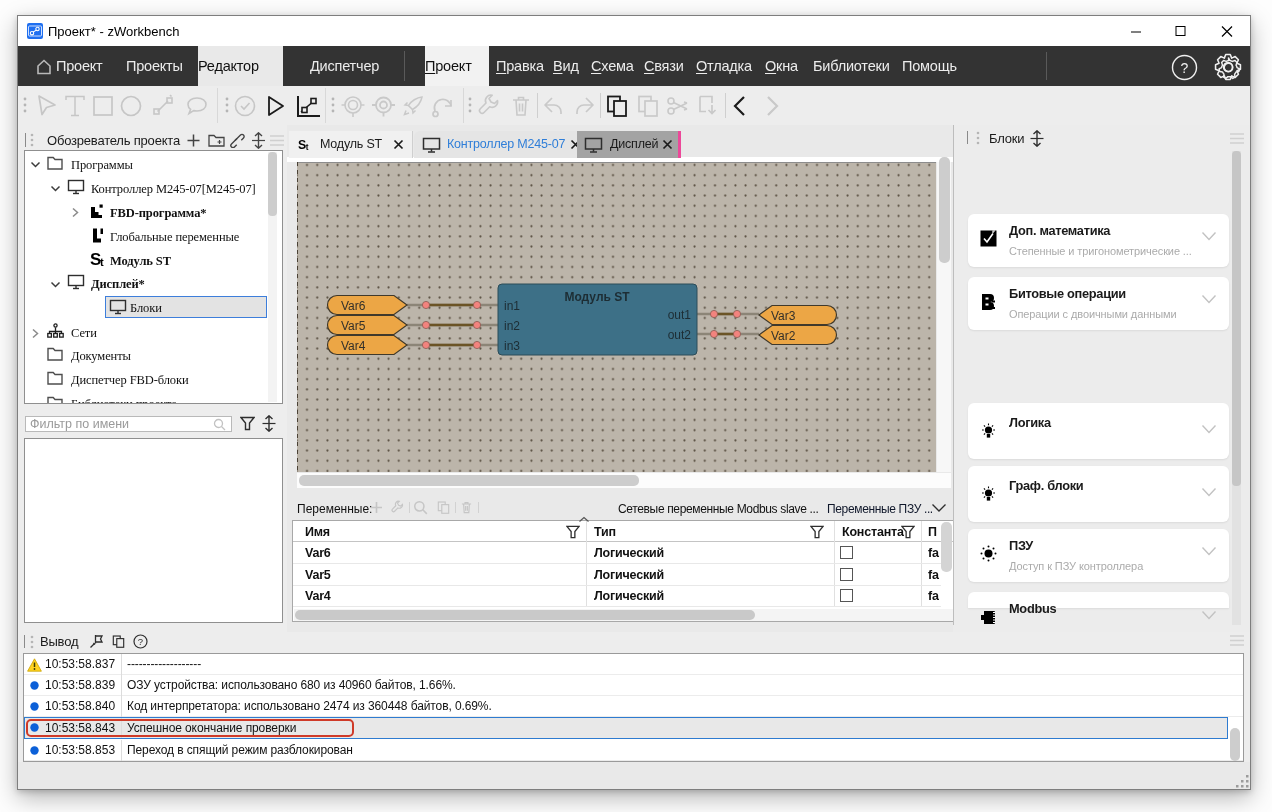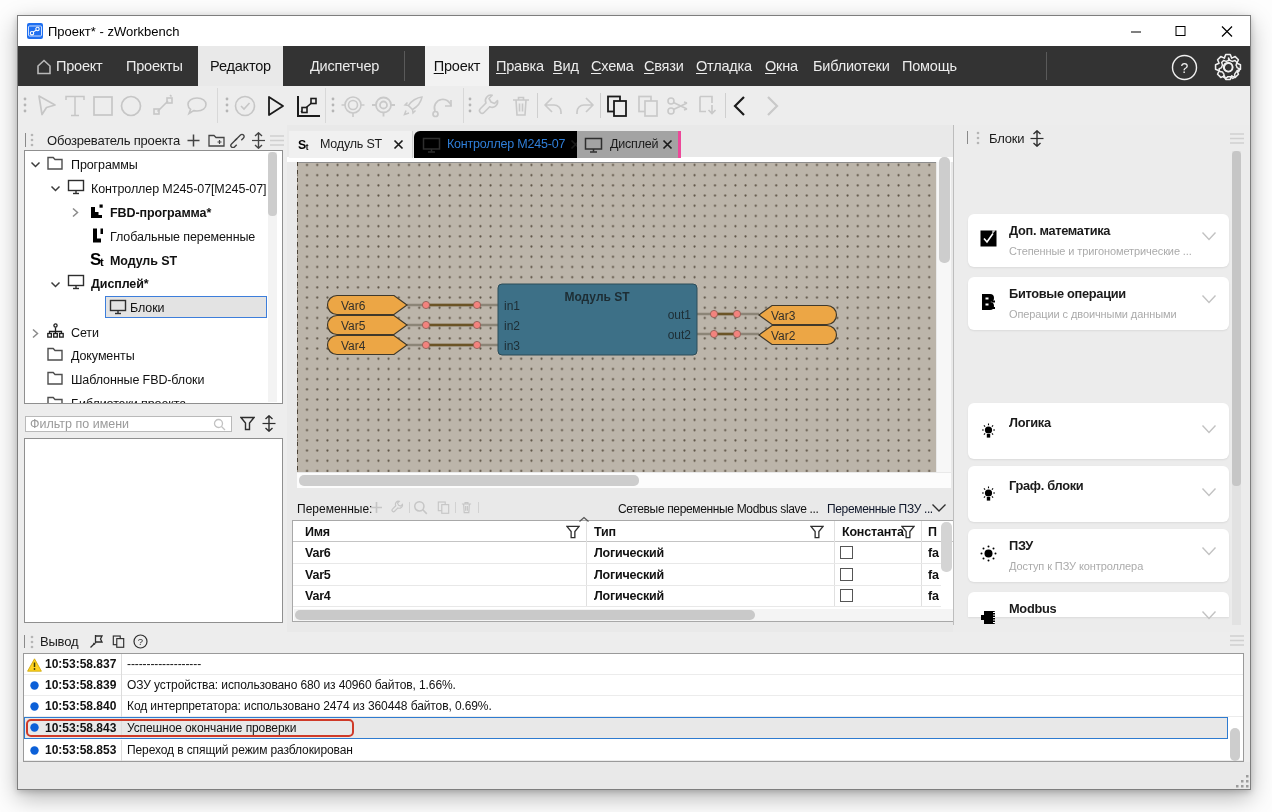--- a/index.html
+++ b/index.html
@@ -26,36 +26,36 @@
   .tsep { position:absolute; top:88px; height:35px; width:1px; background:#d8d8d8; }
   .tsep2 { position:absolute; top:93px; height:25px; width:1px; background:#cfcfcf; }
   svg.ti { position:absolute; top:93px; }
   
   .leftpanel { position:absolute; left:18px; top:125px; width:269px; height:507px; background:#ededed; }
   .centerpanel { position:absolute; left:287px; top:125px; width:666px; height:507px; background:#e9e9e9; }
   .rightpanel { position:absolute; left:953px; top:125px; width:297px; height:507px; background:#ececec; }
   .phead { font-size:13px; letter-spacing:-0.2px; color:#1a1a1a; }
   .whitebox { position:absolute; background:#fff; border:1px solid #9a9a9a; }
   
-  .trow { position:absolute; left:25px; height:24px; line-height:24px; font-size:12.5px; letter-spacing:-0.1px; color:#111; white-space:nowrap; }
+  .trow { position:absolute; left:25px; height:24px; line-height:24px; font-size:12.5px; letter-spacing:-0.1px; color:#111; white-space:nowrap;font-family:Liberation Serif, serif; }
   .b { font-weight:bold; }
   
   .tab { position:absolute; top:131px; height:27px; line-height:27px; font-size:12.5px; letter-spacing:-0.2px; color:#1a1a1a; background:#f0f0f0; }
   
   .canvas { position:absolute; left:297px; top:162px; width:639px; height:310px;
             background-color:#bcb5aa;
             border-top:1px solid #8c8c8c; }
   
   .vtable { position:absolute; left:292px; top:520px; width:663px; height:102px; background:#fff; border:1px solid #a8a8a8; }
   .cell { position:absolute; font-size:12.5px; letter-spacing:-0.2px; color:#111; white-space:nowrap;font-weight:bold; }
   
   .output { position:absolute; left:18px; top:632px; width:1232px; height:130px; background:#ededed; }
   .logbox { position:absolute; left:23px; top:653px; width:1221px; height:109px; background:#fff; border:1px solid #9a9a9a; }
   .lrow { position:absolute; left:0; width:1219px; height:21px; }
-  .ltime { position:absolute; left:21px; top:0; width:76px; height:21px; line-height:21px; font-size:12px; color:#111;font-weight:bold; }
+  .ltime { position:absolute; left:21px; top:0; width:76px; height:21px; line-height:21px; font-size:12px; color:#111; }
   .lmsg { position:absolute; left:103px; top:0; height:21px; line-height:21px; font-size:12px; letter-spacing:-0.1px; color:#111; white-space:nowrap; }
   .statusbar { position:absolute; left:18px; top:762px; width:1232px; height:27px; background:#e9e9e9; }
   
   .card { position:absolute; left:968px; width:261px; background:#fff; border-radius:6px; box-shadow:0 1px 2px rgba(0,0,0,.08); }
   .ctitle { position:absolute; left:41px; top:9px; font-size:12.8px; letter-spacing:-0.3px; font-weight:bold; color:#1a1a1a; white-space:nowrap; }
   .csub { position:absolute; left:41px; top:31px; font-size:11px; letter-spacing:-0.1px; color:#ababab; white-space:nowrap; }
 </style>
 </head>
 <body>
 <div class="stage">
@@ -366,21 +366,21 @@
       </g>
     </svg>
   <div class="trow" style="left:71px;top:321px">Сети</div>
   <svg class="abs" style="left:47px;top:347px" width="16" height="14" viewBox="0 0 16 14">
       <path d="M1 13 V1.5 H6.2 L8 3.5 H15 V13 Z" fill="none" stroke="#4e4e4e" stroke-width="1.4"></path>
     </svg>
   <div class="trow" style="left:71px;top:344px">Документы</div>
   <svg class="abs" style="left:47px;top:371px" width="16" height="14" viewBox="0 0 16 14">
       <path d="M1 13 V1.5 H6.2 L8 3.5 H15 V13 Z" fill="none" stroke="#4e4e4e" stroke-width="1.4"></path>
     </svg>
-  <div class="trow" style="left:71px;top:368px">Шаблонные FBD-блоки</div>
+  <div class="trow" style="left:71px;top:368px">Диспетчер FBD-блоки</div>
   <div class="abs" style="left:24px;top:392px;width:243px;height:11px;overflow:hidden">
     <svg class="abs" style="left:23px;top:4px" width="16" height="14" viewBox="0 0 16 14">
         <path d="M1 13 V1.5 H6.2 L8 3.5 H15 V13 Z" fill="none" stroke="#4e4e4e" stroke-width="1.4"></path>
       </svg>
     <div class="trow" style="left:47px;top:0px">Библиотеки проекта</div>
   </div>
 
   <div class="abs" style="left:25px;top:416px;width:207px;height:16px;background:#fff;border:1px solid #b9b9b9"></div>
   <div class="abs" style="left:30px;top:417px;font-size:12.5px;color:#9a9a9a">Фильтр по имени</div>
   <svg class="abs" style="left:213px;top:418px" width="13" height="13" viewBox="0 0 13 13">
@@ -406,21 +406,21 @@
   <div class="tab" style="left:289px;width:124px;border-right:1px solid #cfcfcf">
     <svg class="abs" style="left:9px;top:7px" width="14" height="14" viewBox="0 0 17 16">
         <text x="0" y="13" font-size="15" font-weight="bold" fill="#000" font-family="Liberation Sans">S</text>
         <text x="9.5" y="14" font-size="10" font-weight="bold" fill="#000" font-family="Liberation Sans">t</text>
       </svg>
     <span style="margin-left:31px">Модуль ST</span>
     <svg class="abs" style="left:104px;top:8px" width="11" height="11" viewBox="0 0 11 11">
         <path d="M1.5 1.5 L9.5 9.5 M9.5 1.5 L1.5 9.5" stroke="#1a1a1a" stroke-width="1.7"></path>
       </svg>
   </div>
-  <div class="tab" style="left:414px;width:177px;background:#000000;border-radius:6px 6px 0 0;height:27px;color:#2f7ed8">
+  <div class="tab" style="left:414px;width:177px;background:#e5e5e5;border-radius:6px 6px 0 0;height:27px;color:#2f7ed8">
     <svg class="abs" style="left:8px;top:6px" width="19" height="16" viewBox="0 0 19 16">
         <g fill="none" stroke="#2e2e2e" stroke-width="1.5">
           <rect x="1.5" y="1.5" width="16" height="10.5"></rect>
           <path d="M6 15 H13"></path>
           <path d="M9.5 12 V14.6"></path>
         </g>
       </svg>
     <span style="margin-left:33px">Контроллер M245-07</span>
     <svg class="abs" style="left:156px;top:8px" width="11" height="11" viewBox="0 0 11 11">
         <path d="M1.5 1.5 L9.5 9.5 M9.5 1.5 L1.5 9.5" stroke="#1a1a1a" stroke-width="1.7"></path>
@@ -672,21 +672,21 @@
           <circle cx="3.5" cy="13.5" r="1"></circle>
           <circle cx="13.5" cy="13.5" r="1"></circle>
         </g>
       </svg>
     <div class="ctitle">ПЗУ</div>
     <div class="csub">Доступ к ПЗУ контроллера</div>
     <svg class="abs" style="left:233px;top:17px" width="16" height="11" viewBox="0 0 16 11">
         <path d="M1.5 1.5 L8 8.5 L14.5 1.5" fill="none" stroke="#c2c2c2" stroke-width="1.4"></path>
       </svg>
   </div>
-  <div class="card" style="top:592px;height:25px;border-radius:6px 6px 0 0">
+  <div class="card" style="top:592px;height:16px;border-radius:6px 6px 0 0">
     <svg class="abs" style="left:12px;top:18px" width="18" height="15" viewBox="0 0 18 15">
         <path d="M4 1 H14 a1 1 0 0 1 1 1 V13 a1 1 0 0 1 -1 1 H4 Z" fill="#000"></path>
         <rect x="1" y="5" width="3" height="5" fill="#000"></rect>
         <g stroke="#fff" stroke-width="1">
           <path d="M13 2.5 H15 M13 5 H15 M13 7.5 H15 M13 10 H15 M13 12.5 H15"></path>
         </g>
       </svg>
     <div class="ctitle">Modbus</div>
     <svg class="abs" style="left:233px;top:18px" width="16" height="11" viewBox="0 0 16 11">
         <path d="M1.5 1.5 L8 8.5 L14.5 1.5" fill="none" stroke="#c2c2c2" stroke-width="1.4"></path>
@@ -802,21 +802,21 @@
          background:#ededed; border:1px solid #7e7e7e;
          box-shadow:0 8px 22px rgba(0,0,0,.28), 0 2px 6px rgba(0,0,0,.18); }
   
   .titlebar { position:absolute; left:18px; top:16px; width:1232px; height:30px; background:#fff; }
   .apptitle { position:absolute; left:48px; top:24px; font-size:13px; color:#000; }
   .appicon { position:absolute; left:27px; top:23px; width:16px; height:16px; }
   .winbtn { position:absolute; top:16px; width:45px; height:30px; }
   
   .menubar { position:absolute; left:18px; top:46px; width:1232px; height:40px; background:#333333; }
   .mitem { position:absolute; top:46px; height:40px; line-height:40px; color:#ececec; font-size:14.5px; letter-spacing:-0.2px; }
-  .mtab-sel { position:absolute; top:46px; height:40px; line-height:40px; background:#e9e9e9; color:#111; font-size:14.5px; letter-spacing:-0.2px; text-align:center; }
+  .mtab-sel { position:absolute; top:46px; height:40px; line-height:40px; background:#e9e9e9; color:#111; font-size:14.5px; letter-spacing:-0.2px; text-align:left; }
   .u { text-decoration:underline; text-underline-offset:2px; }
   
   .toolbar { position:absolute; left:18px; top:86px; width:1232px; height:39px; background:#ededed; }
   .tsep { position:absolute; top:88px; height:35px; width:1px; background:#d8d8d8; }
   .tsep2 { position:absolute; top:93px; height:25px; width:1px; background:#cfcfcf; }
   svg.ti { position:absolute; top:93px; }
   
   .leftpanel { position:absolute; left:18px; top:125px; width:269px; height:507px; background:#ededed; }
   .centerpanel { position:absolute; left:287px; top:125px; width:666px; height:507px; background:#e9e9e9; }
   .rightpanel { position:absolute; left:953px; top:125px; width:297px; height:507px; background:#ececec; }

